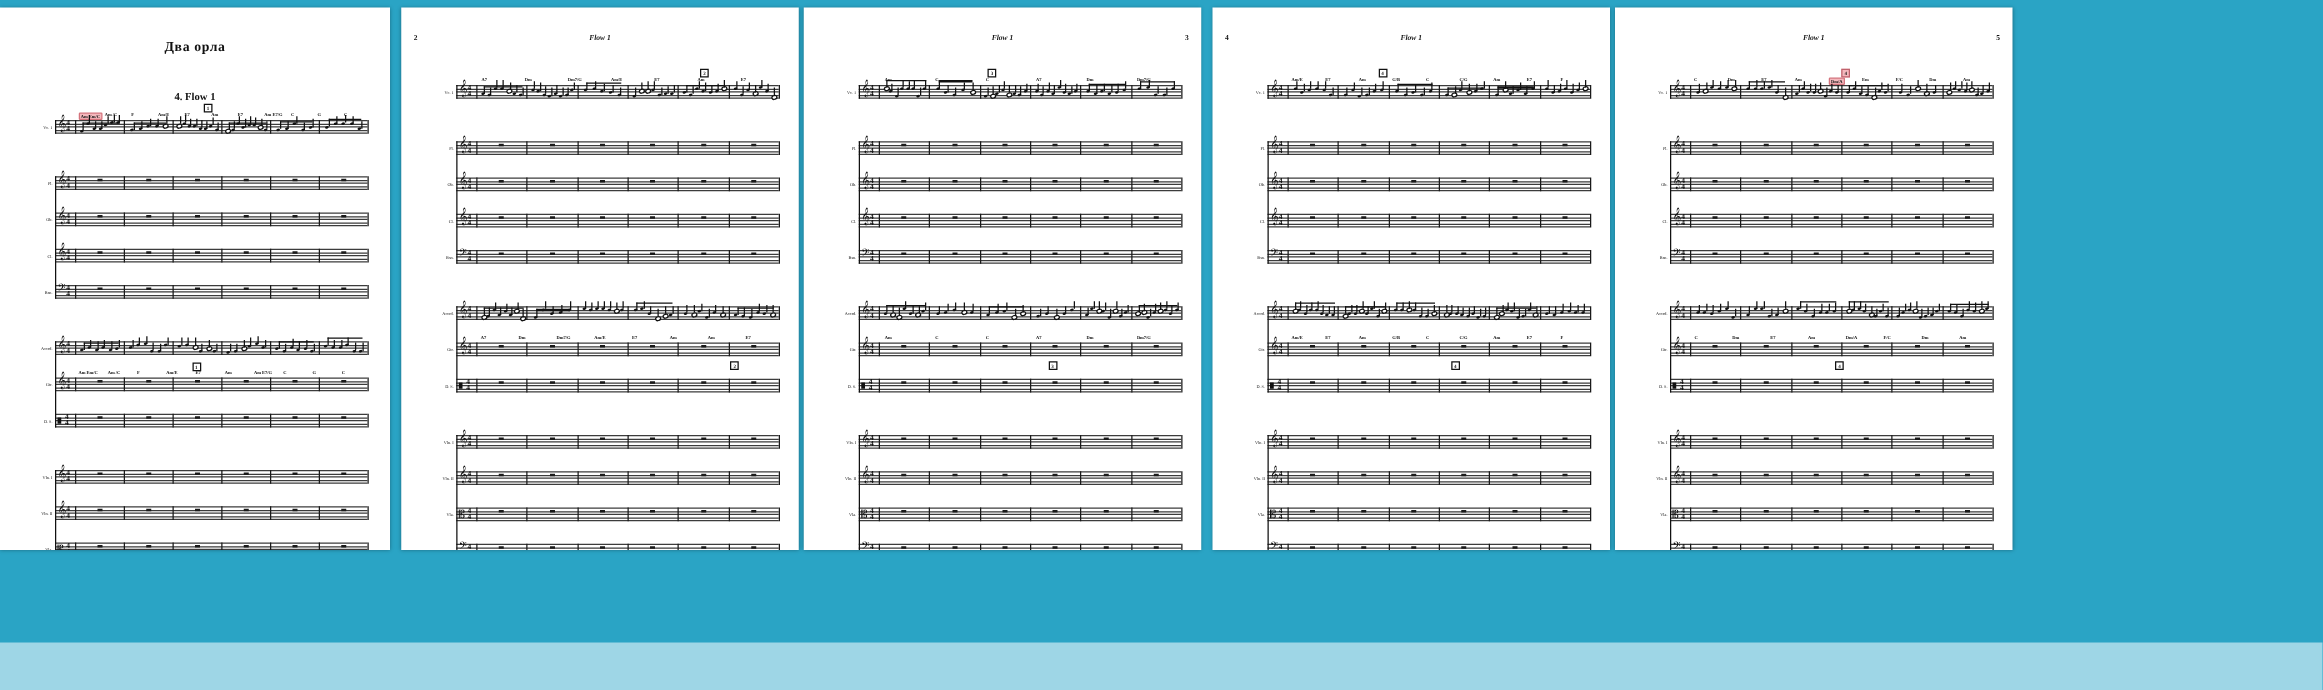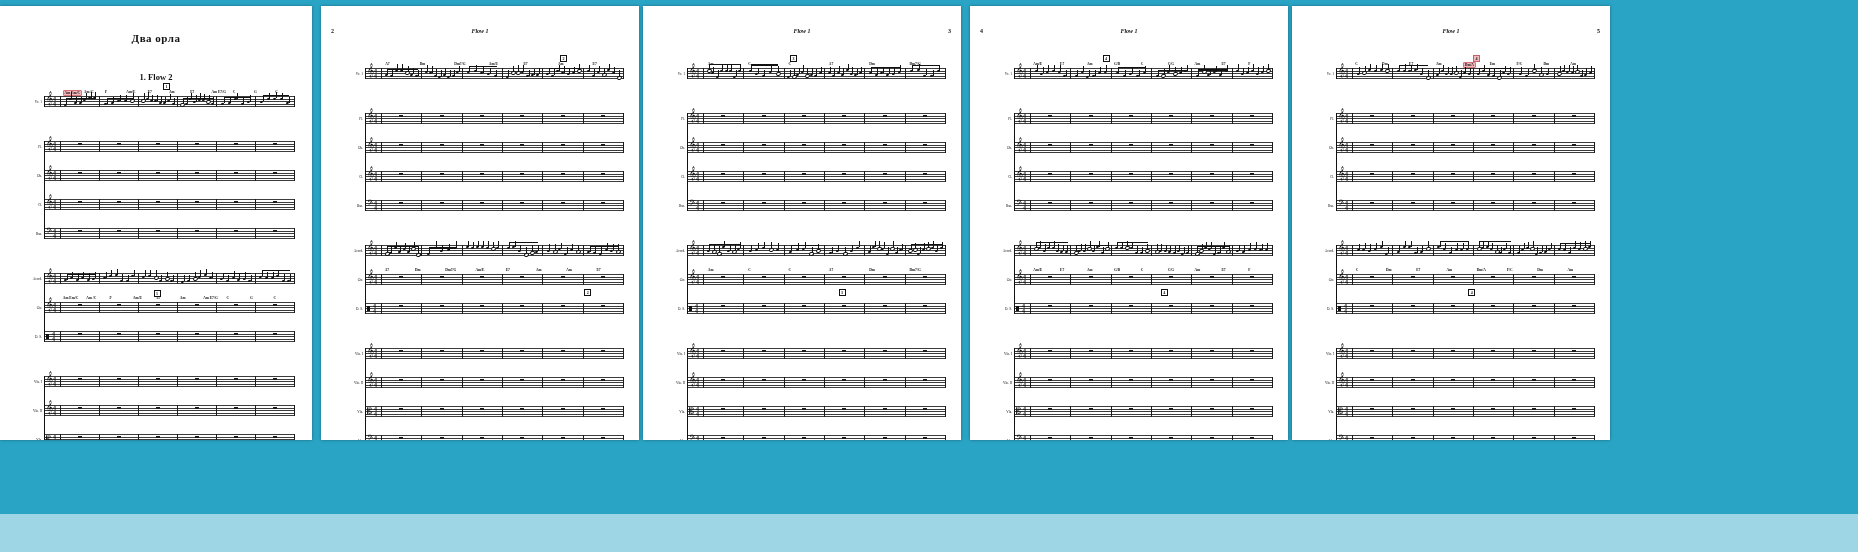--- a/index.html
+++ b/index.html
@@ -90,21 +90,21 @@
   .head{position:absolute;width:2.6px;height:1.9px;background:#111;border-radius:50%;transform:rotate(-20deg);}
   .head.open{background:#fff;border:0.6px solid #111;}
 </style>
 </head>
 <body>
 
 <div class="viewport">
 
   <div class="page p1">
     <div class="title">Два орла</div>
-    <div class="flowtitle">1. Flow 2</div>
+    <div class="flowtitle">4. Flow 1</div>
     <div class="systems" id="p1sys">
         <div class="chordbox" style="left: 62.5527px; top: 84px;">Am Em/C</div>
         <div class="chord" style="left: 83.8255px; top: 84px;">Am /C</div>
         <div class="chord" style="left: 105.098px; top: 84px;">F</div>
         <div class="chord" style="left: 126.371px; top: 84px;">Am/E</div>
         <div class="chord" style="left: 147.644px; top: 84px;">E7</div>
         <div class="chord" style="left: 168.916px; top: 84px;">Am</div>
         <div class="chord" style="left: 190.189px; top: 84px;">E7</div>
         <div class="chord" style="left: 211.462px; top: 84px;">Am E7/G</div>
         <div class="chord" style="left: 232.735px; top: 84px;">C</div>

